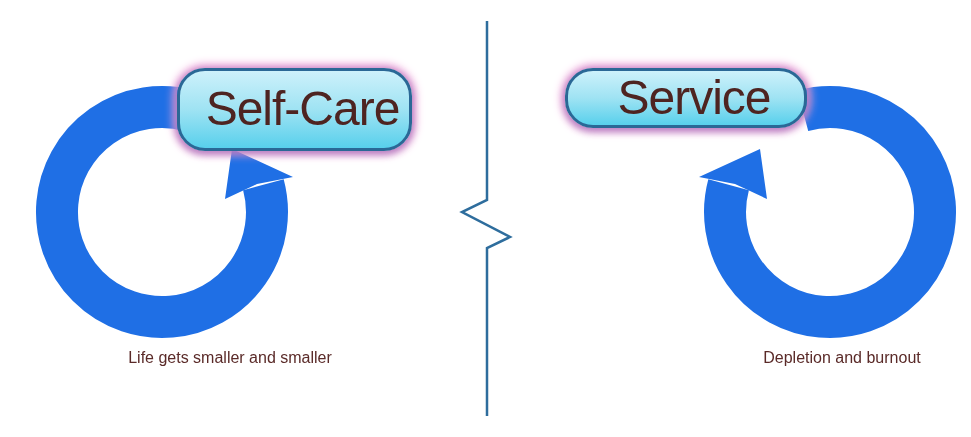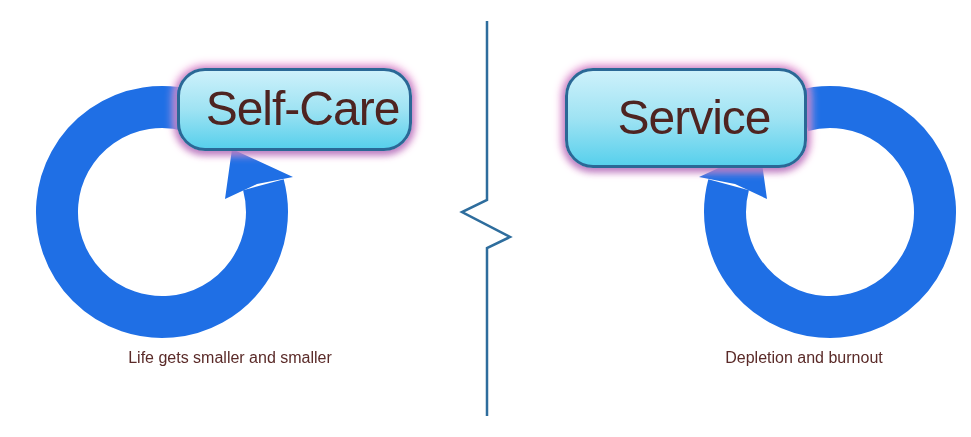--- a/index.html
+++ b/index.html
@@ -50,34 +50,34 @@
     box-shadow:
       0 2px 6px 2px rgba(120, 70, 160, 0.45),
       0 0 8px 4px var(--node-glow-pink);
     color: var(--node-text);
     font-size: 48px;
     letter-spacing: -1px;
     white-space: nowrap;
     padding-left: 16px;
   }
   .node-left  { left: 177px; top: 68px; width: 235px; height: 83px; }
-  .node-right { left: 565px; top: 68px; width: 242px; height: 100px; }
+  .node-right { left: 565px; top: 68px; width: 242px; height: 60px; }
   .node-label .node-text-inner {
     position: relative;
     top: -1px;
   }
   .caption {
     position: absolute;
     color: var(--caption-text);
     font-size: 16px;
     line-height: 26px;
     text-align: center;
   }
   .caption-left  { left: 80px;  top: 345px; width: 300px; }
-  .caption-right { left: 686px; top: 345px; width: 236px; text-align: center; }
+  .caption-right { left: 724px; top: 345px; width: 236px; text-align: center; }
 </style>
 </head>
 <body>
 
 <div class="canvas">
 
   <svg class="diagram-svg" width="971" height="437" viewBox="0 0 971 437">
 
     <g>
       <path class="loop-arc" d="M 263.4 184.8 A 105 105 0 1 1 189.2 110.6"></path>

